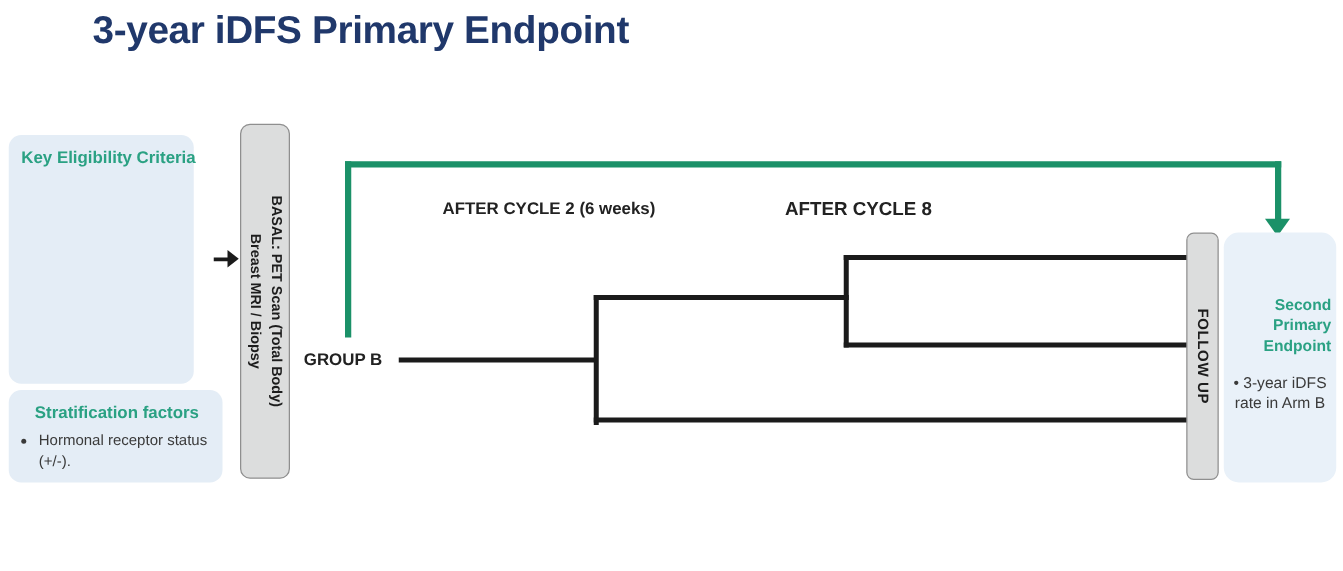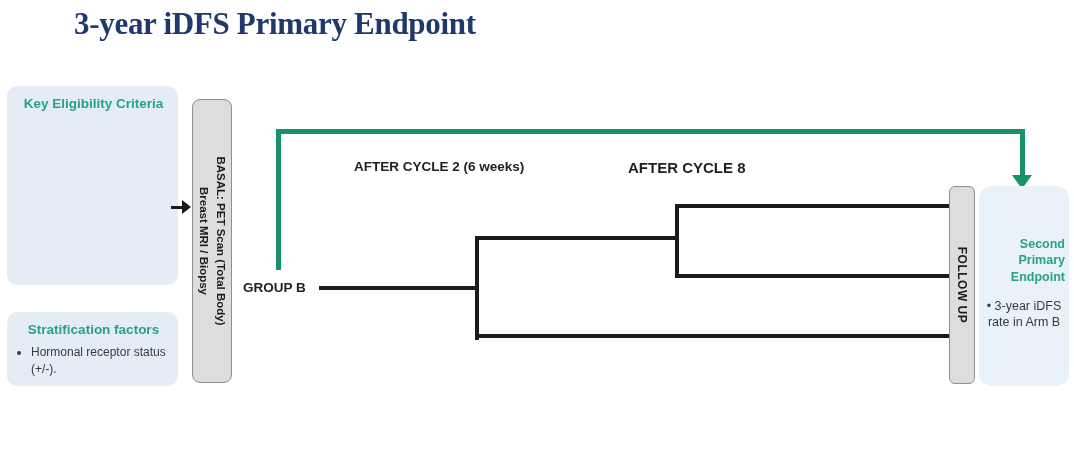--- a/index.html
+++ b/index.html
@@ -12,31 +12,30 @@
     overflow: hidden;
   }
   .title {
     position: absolute;
     left: 74px; top: 6px;
     margin: 0;
     font-size: 31px;
     font-weight: bold;
     letter-spacing: -0.3px;
     color: var(--title-navy, #20386b);
-    font-family: Liberation Serif, serif;
   }
 
   
   .box {
     position: absolute;
     background: var(--box-bg, #e4edf6);
     border-radius: 10px;
     box-sizing: border-box;
   }
-  .elig  { left: 7px; top: 86px; width: 171px; height: 199px; padding: 10px 8px 8px 10px; }
+  .elig  { left: 7px; top: 108px; width: 148px; height: 199px; padding: 10px 8px 8px 10px; }
   .strat { left: 7px; top: 312px; width: 171px; height: 74px;  padding: 10px 8px 8px 10px; }
   .box-heading {
     font-size: 13.5px;
     font-weight: bold;
     color: var(--heading-teal, #2aa183);
     text-align: center;
     white-space: nowrap;
   }
   .elig-list {
     margin: 11px 0 0 0;

